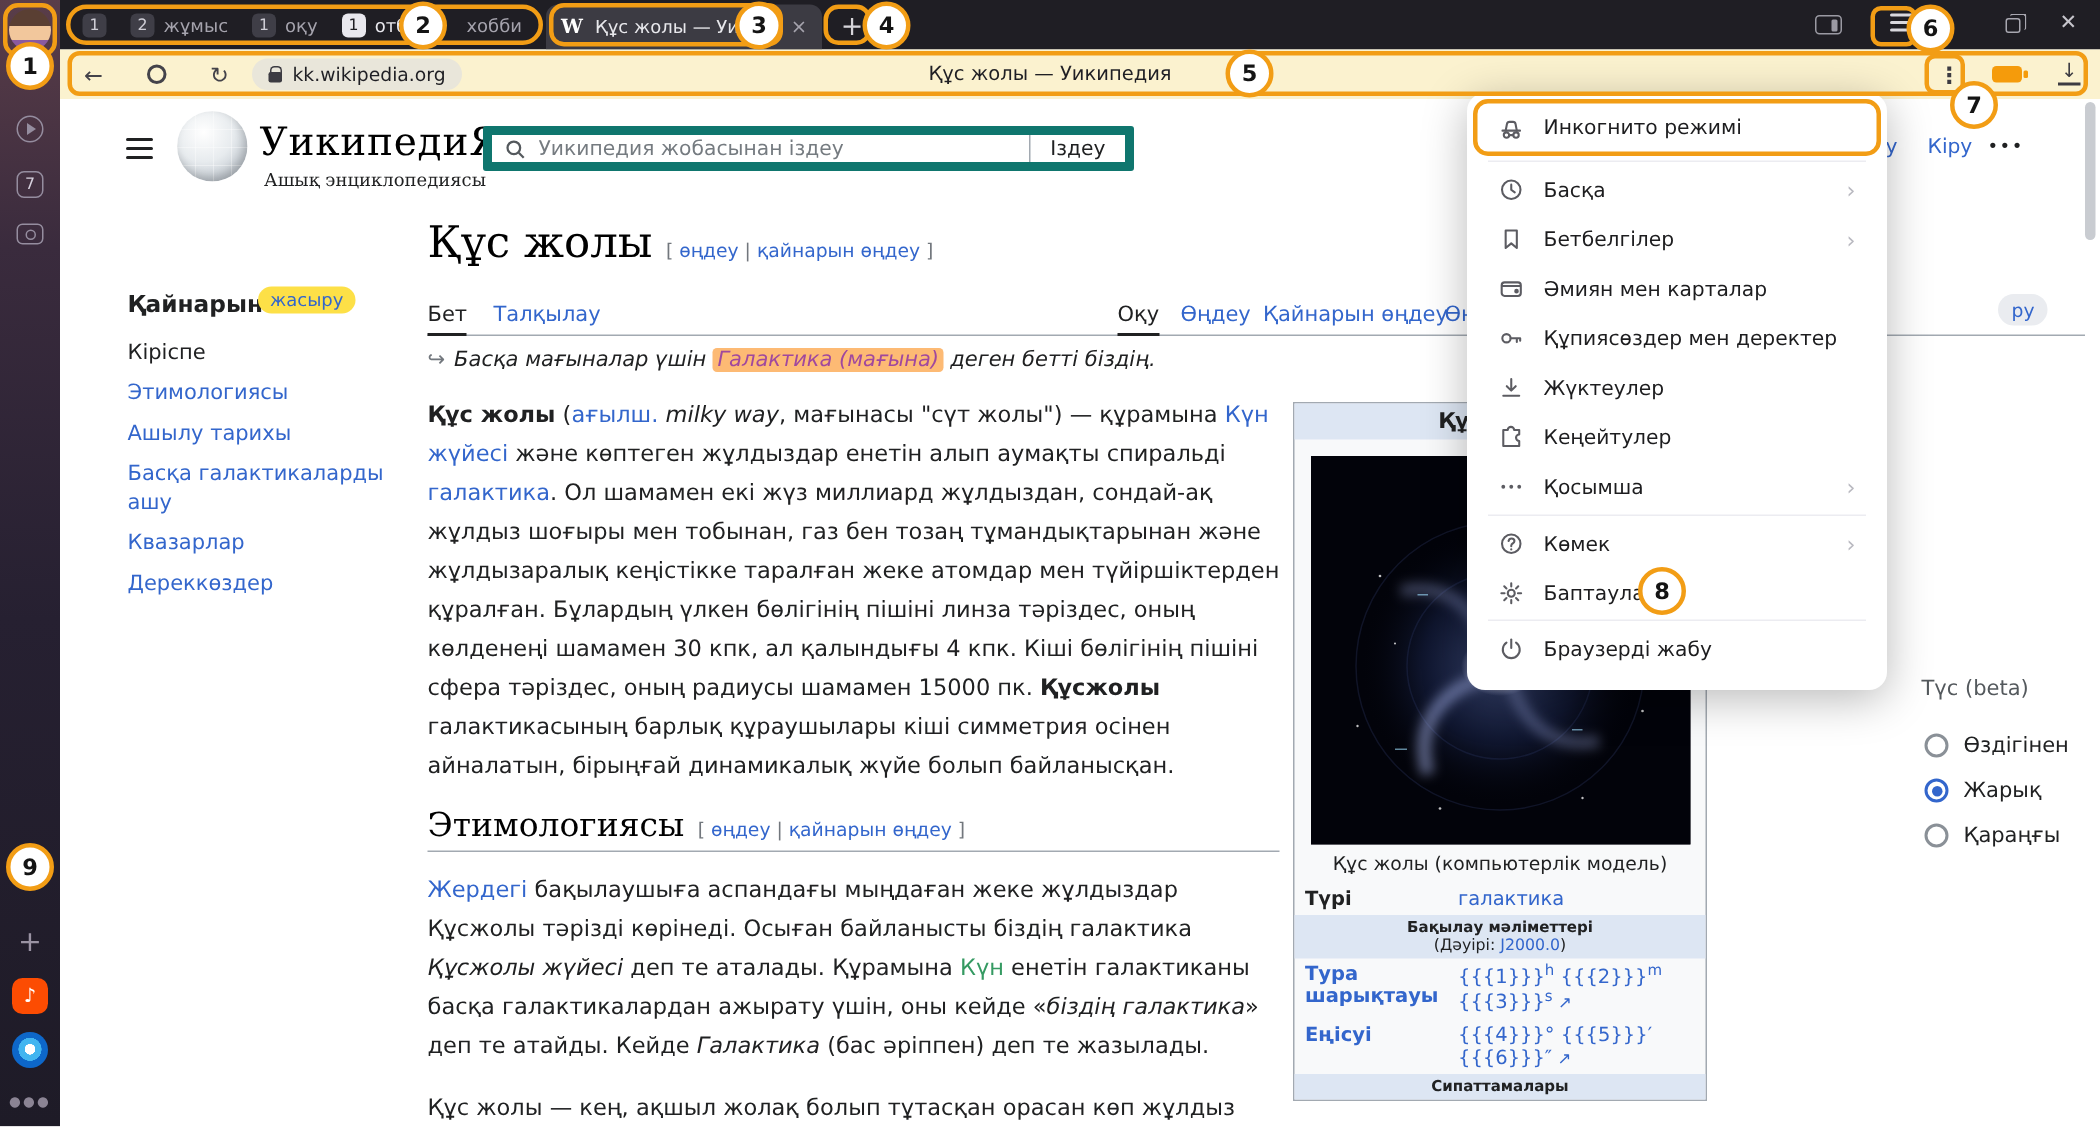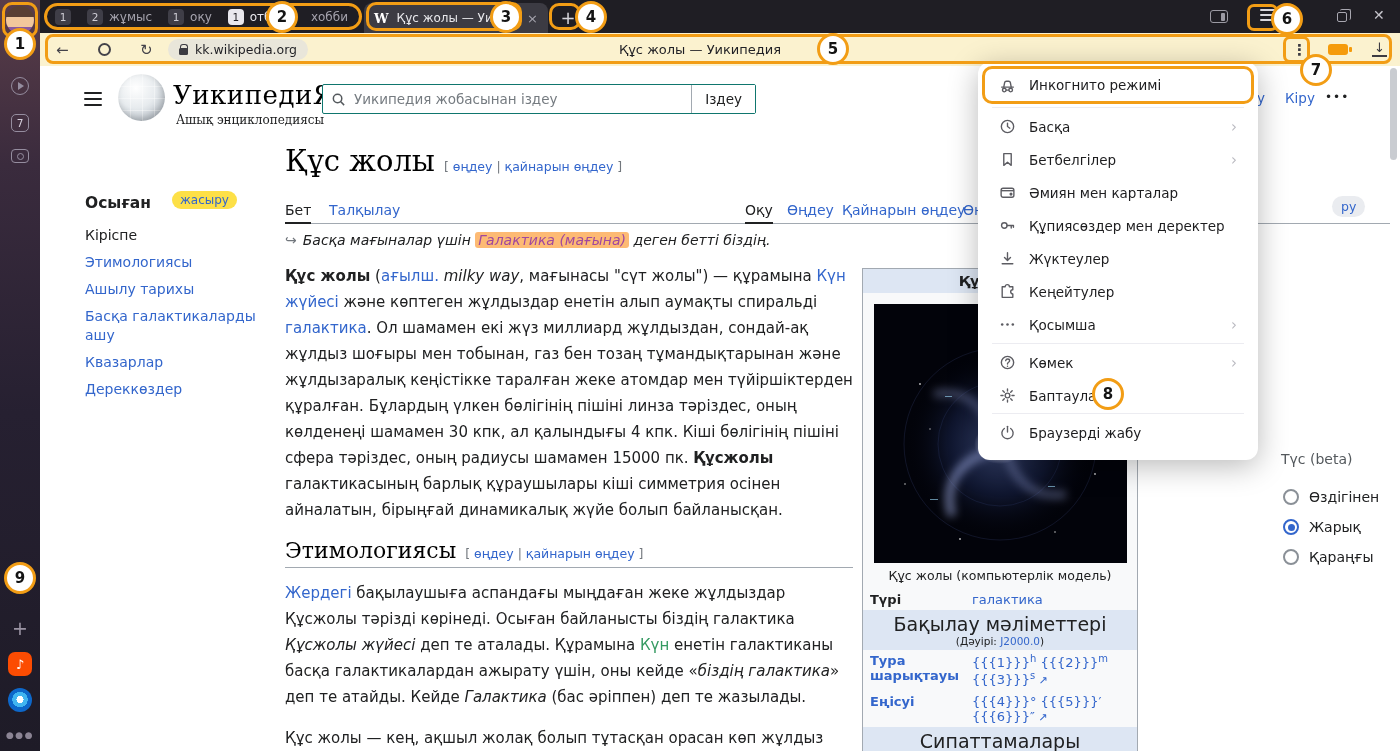--- a/index.html
+++ b/index.html
@@ -75,21 +75,21 @@
   .wh-burger span { height:2px; background:#202122; border-radius:1px; }
   .wlogo { position:absolute; left:78px; top:8px; width:47px; height:47px; border-radius:50%;
            background-image:linear-gradient(rgba(255,255,255,.38) 1px,transparent 1px),
                             linear-gradient(90deg,rgba(255,255,255,.38) 1px,transparent 1px),
                             radial-gradient(circle at 38% 30%,#ffffff,#e7ebee 45%,#c3cad1 75%,#aab3bc);
            background-size:12px 12px,12px 12px,cover; box-shadow:inset -2px -3px 6px rgba(0,0,0,.18); }
   .wordmark { position:absolute; left:133px; top:14px; font-family:"DejaVu Serif","Liberation Serif",serif;
               font-size:26px; letter-spacing:.5px; color:#000; }
   .tagline { position:absolute; left:136px; top:47px; font-family:"DejaVu Serif","Liberation Serif",serif;
              font-size:12px; color:#202122; }
-  .searchbox { position:absolute; left:282px; top:18px; width:434px; height:30px; border:1px solid #0f766e;
+  .searchbox { position:absolute; left:282px; top:18px; width:434px; height:30px; border:6px solid #0f766e;
                border-radius:2px; display:flex; align-items:center; background:#fff; }
   .searchbox svg { margin:0 8px; flex:none; }
   .search-input { border:none; outline:none; flex:1; font-size:13.5px; color:#202122; font-family:inherit; background:transparent; }
   .search-input::placeholder { color:#757b80; }
   .search-btn { height:100%; border-left:1px solid #a2a9b1; padding:0 13px; display:flex; align-items:center;
                 font-size:13.5px; color:#202122; background:#fff; }
   .hlink { position:absolute; top:24px; font-size:13.5px; color:#3366cc; }
   .hdots { position:absolute; left:1285px; top:24px; font-size:12px; letter-spacing:1px; color:#202122; }
 
   .toc-title { position:absolute; left:45px; top:128px; font-size:15.5px; font-weight:bold; }
@@ -122,21 +122,21 @@
   
   .infobox { position:absolute; left:822px; top:202px; width:276px; background:#f8f9fa; border:1px solid #a2a9b1; font-size:13px; }
   .ib-header { background:#dde6f3; text-align:center; font-weight:bold; font-size:14.5px; padding:4px 2px; }
   .ib-img { width:253px; height:259px; margin:11px auto 0; background:#02030a; }
   .ib-caption { text-align:center; font-size:12.5px; padding:5px 4px 6px; }
   .ib-row { display:flex; padding:3px 7px; }
   .ib-row .lbl { width:102px; font-weight:bold; flex:none; }
   .ib-row .lbl.lnk { color:#3366cc; }
   .ib-row .val { flex:1; color:#3366cc; }
   .ib-sec { background:#dde6f3; text-align:center; padding:3px 2px; }
-  .ib-sec .t { font-weight:normal; font-size:19px; }
+  .ib-sec .t { font-weight:bold; font-size:10px; }
   .ib-sec .s { font-size:10.5px; }
 
   
   .hidepill { position:absolute; left:1292px; top:130px; background:#eaecf0; color:#3366cc; font-size:12.5px;
               padding:3px 9px; border-radius:11px; }
   .applabel { position:absolute; left:1241px; top:385px; font-size:14px; color:#54595d; }
   .radio-row { position:absolute; left:1243px; display:flex; align-items:center; gap:10px; font-size:14px; color:#202122; }
   .radio { width:16px; height:16px; border:2px solid #8a9097; border-radius:50%; position:relative; flex:none; }
   .radio.sel { border-color:#36c; }
   .radio.sel::after { content:''; position:absolute; left:2.5px; top:2.5px; width:7px; height:7px; border-radius:50%; background:#36c; }
@@ -239,21 +239,21 @@
           <circle cx="7" cy="7" r="4.5" stroke="#54595d" fill="none" stroke-width="1.6"></circle>
           <path d="M10.5 10.5L14 14" stroke="#54595d" stroke-width="1.6"></path>
         </svg>
       <input class="search-input" placeholder="Уикипедия жобасынан іздеу" style="">
       <span class="search-btn">Іздеу</span>
     </div>
     <span class="hlink" style="left:1120px">Тіркелгі жасау</span>
     <span class="hlink" style="left:1245px">Кіру</span>
     <span class="hdots">•••</span>
 
-    <div class="toc-title">Осыған</div>
+    <div class="toc-title">Қайнарын</div>
     <div class="toc-hide">жасыру</div>
     <div class="toc-list">
       <div class="cur">Кіріспе</div>
       <div>Этимологиясы</div>
       <div>Ашылу тарихы</div>
       <div>Басқа галактикаларды ашу</div>
       <div>Квазарлар</div>
       <div>Дереккөздер</div>
     </div>
 

